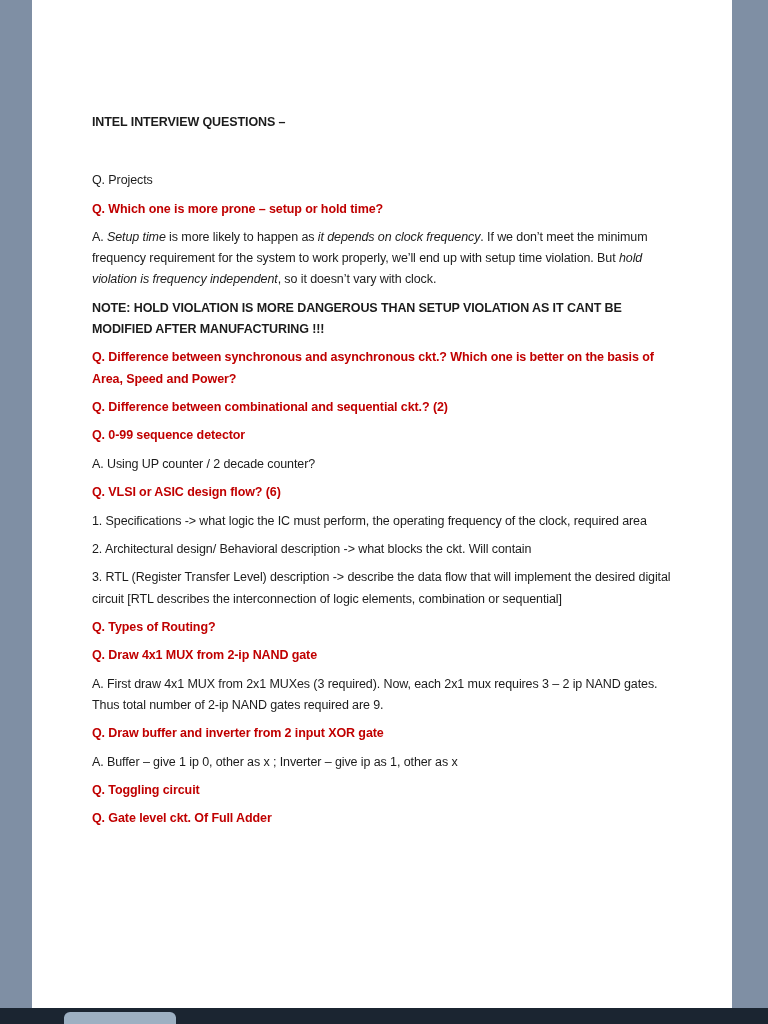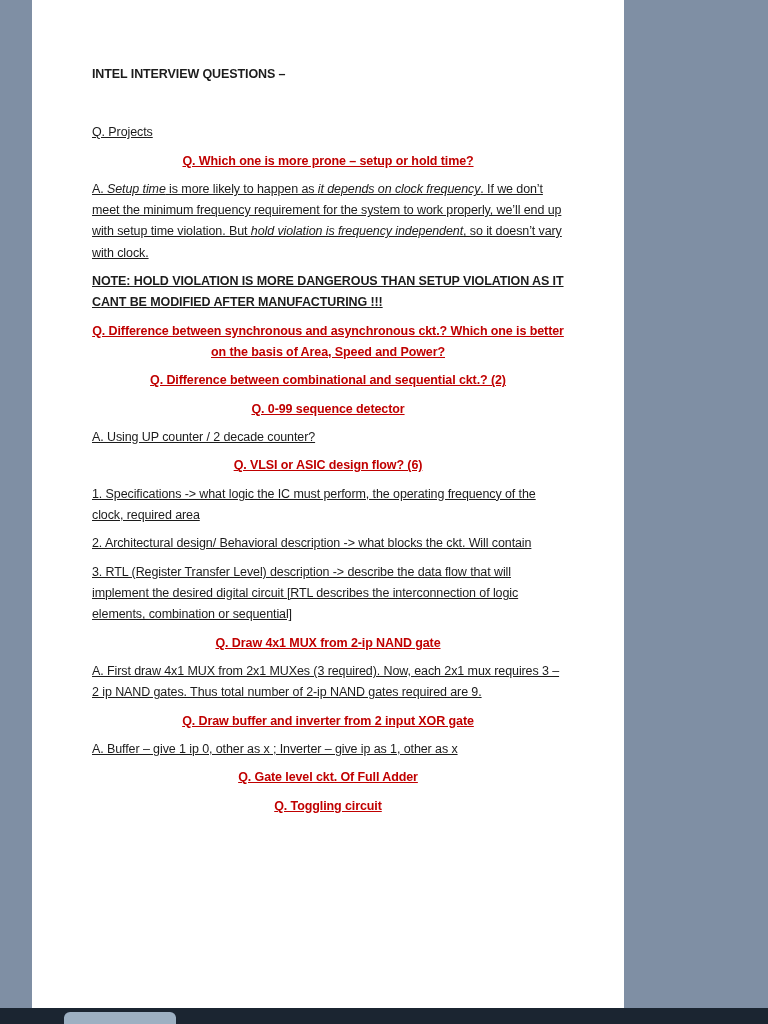--- a/index.html
+++ b/index.html
@@ -12,46 +12,44 @@
   }
   .viewer {
     position: relative;
     width: 768px;
     height: 1024px;
   }
   .page {
     position: absolute;
     left: 32px;
     top: 0;
-    width: 592px;
+    width: 700px;
     height: 1008px;
     background: var(--page-bg, #ffffff);
-    padding: 64px 60px 0 60px;
+    padding: 112px 60px 0 60px;
     overflow: hidden;
   }
   .doc h1.title {
     font-size: 12.5px;
     line-height: 21.2px;
     font-weight: 700;
     color: var(--ink, #1c1c1c);
     letter-spacing: -0.1px;
     margin: 0 0 37px 0;
   }
   .doc p {
     font-size: 12.5px;
     line-height: 21.2px;
     letter-spacing: -0.1px;
     color: var(--ink, #1c1c1c);
     margin: 0 0 7.2px 0;
-    text-decoration: underline;
   }
   .doc p.red {
     color: var(--accent, #c00000);
     font-weight: 700;
-    text-align: center;
   }
   .doc p.bold {
     font-weight: 700;
   }
   .doc span.i { font-style: italic; }
   .footer-bar {
     position: absolute;
     left: 0;
     bottom: 0;
     width: 768px;
@@ -81,25 +79,26 @@
           <p class=""><span>A. </span><span class="i">Setup time</span><span> is more likely to happen as </span><span class="i">it depends on clock frequency</span><span>. If we don’t meet the minimum frequency requirement for the system to work properly, we’ll end up with setup time violation. But </span><span class="i">hold violation is frequency independent</span><span>, so it doesn’t vary with clock.</span></p>
           <p class="bold"><span>NOTE: HOLD VIOLATION IS MORE DANGEROUS THAN SETUP VIOLATION AS IT CANT BE MODIFIED AFTER MANUFACTURING !!!</span></p>
           <p class="red"><span>Q. Difference between synchronous and asynchronous ckt.? Which one is better on the basis of Area, Speed and Power?</span></p>
           <p class="red"><span>Q. Difference between combinational and sequential ckt.? (2)</span></p>
           <p class="red"><span>Q. 0-99 sequence detector</span></p>
           <p class=""><span>A. Using UP counter / 2 decade counter?</span></p>
           <p class="red"><span>Q. VLSI or ASIC design flow? (6)</span></p>
           <p class=""><span>1. Specifications -&gt; what logic the IC must perform, the operating frequency of the clock, required area</span></p>
           <p class=""><span>2. Architectural design/ Behavioral description -&gt; what blocks the ckt. Will contain</span></p>
           <p class=""><span>3. RTL (Register Transfer Level) description -&gt; describe the data flow that will implement the desired digital circuit [RTL describes the interconnection of logic elements, combination or sequential]</span></p>
+          <p class="red"><span>Q. Types of Routing?</span></p>
           <p class="red"><span>Q. Draw 4x1 MUX from 2-ip NAND gate</span></p>
           <p class=""><span>A. First draw 4x1 MUX from 2x1 MUXes (3 required). Now, each 2x1 mux requires 3 – 2 ip NAND gates. Thus total number of 2-ip NAND gates required are 9.</span></p>
           <p class="red"><span>Q. Draw buffer and inverter from 2 input XOR gate</span></p>
           <p class=""><span>A. Buffer – give 1 ip 0, other as x ; Inverter – give ip as 1, other as x</span></p>
+          <p class="red"><span>Q. Toggling circuit</span></p>
           <p class="red"><span>Q. Gate level ckt. Of Full Adder</span></p>
-          <p class="red"><span>Q. Toggling circuit</span></p>
         </div>
     </div>
   </div>
   <div class="footer-bar">
     <div class="footer-handle"></div>
   </div>
 </div>
 
 </body></html>

